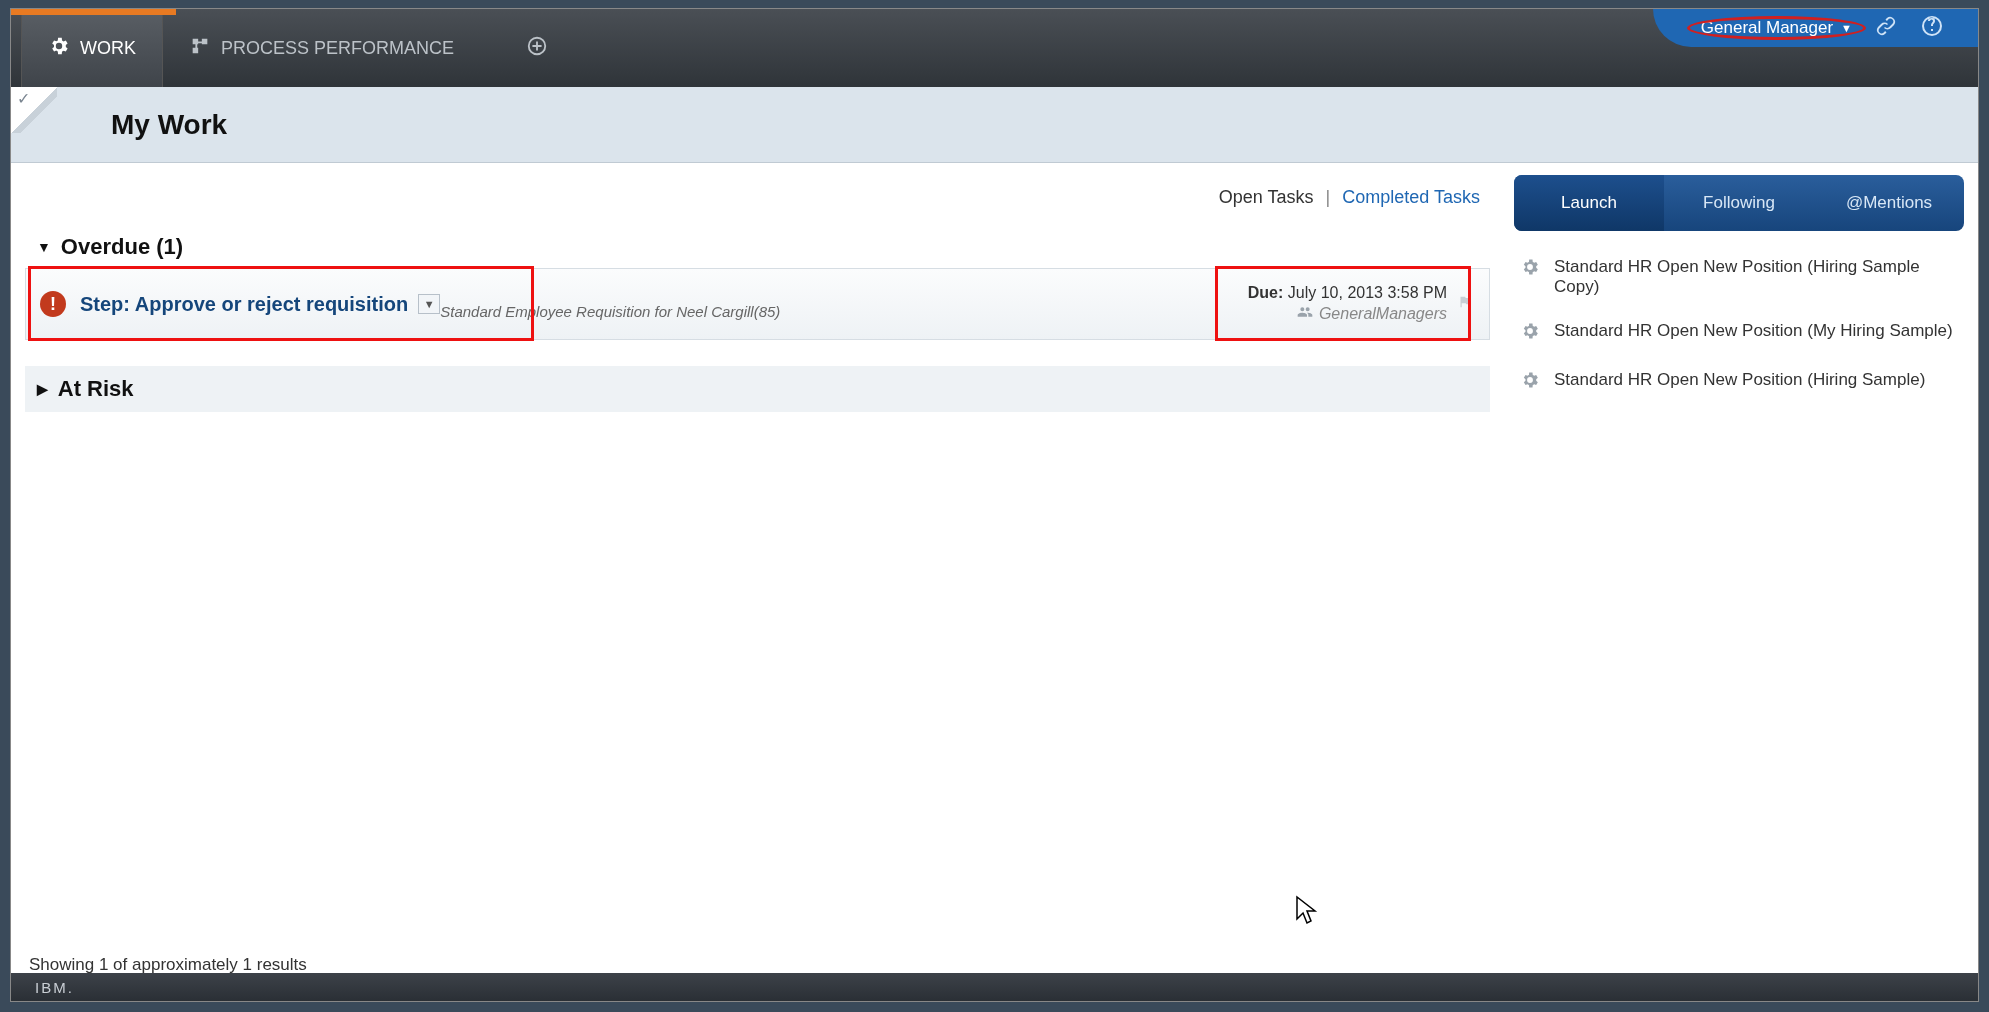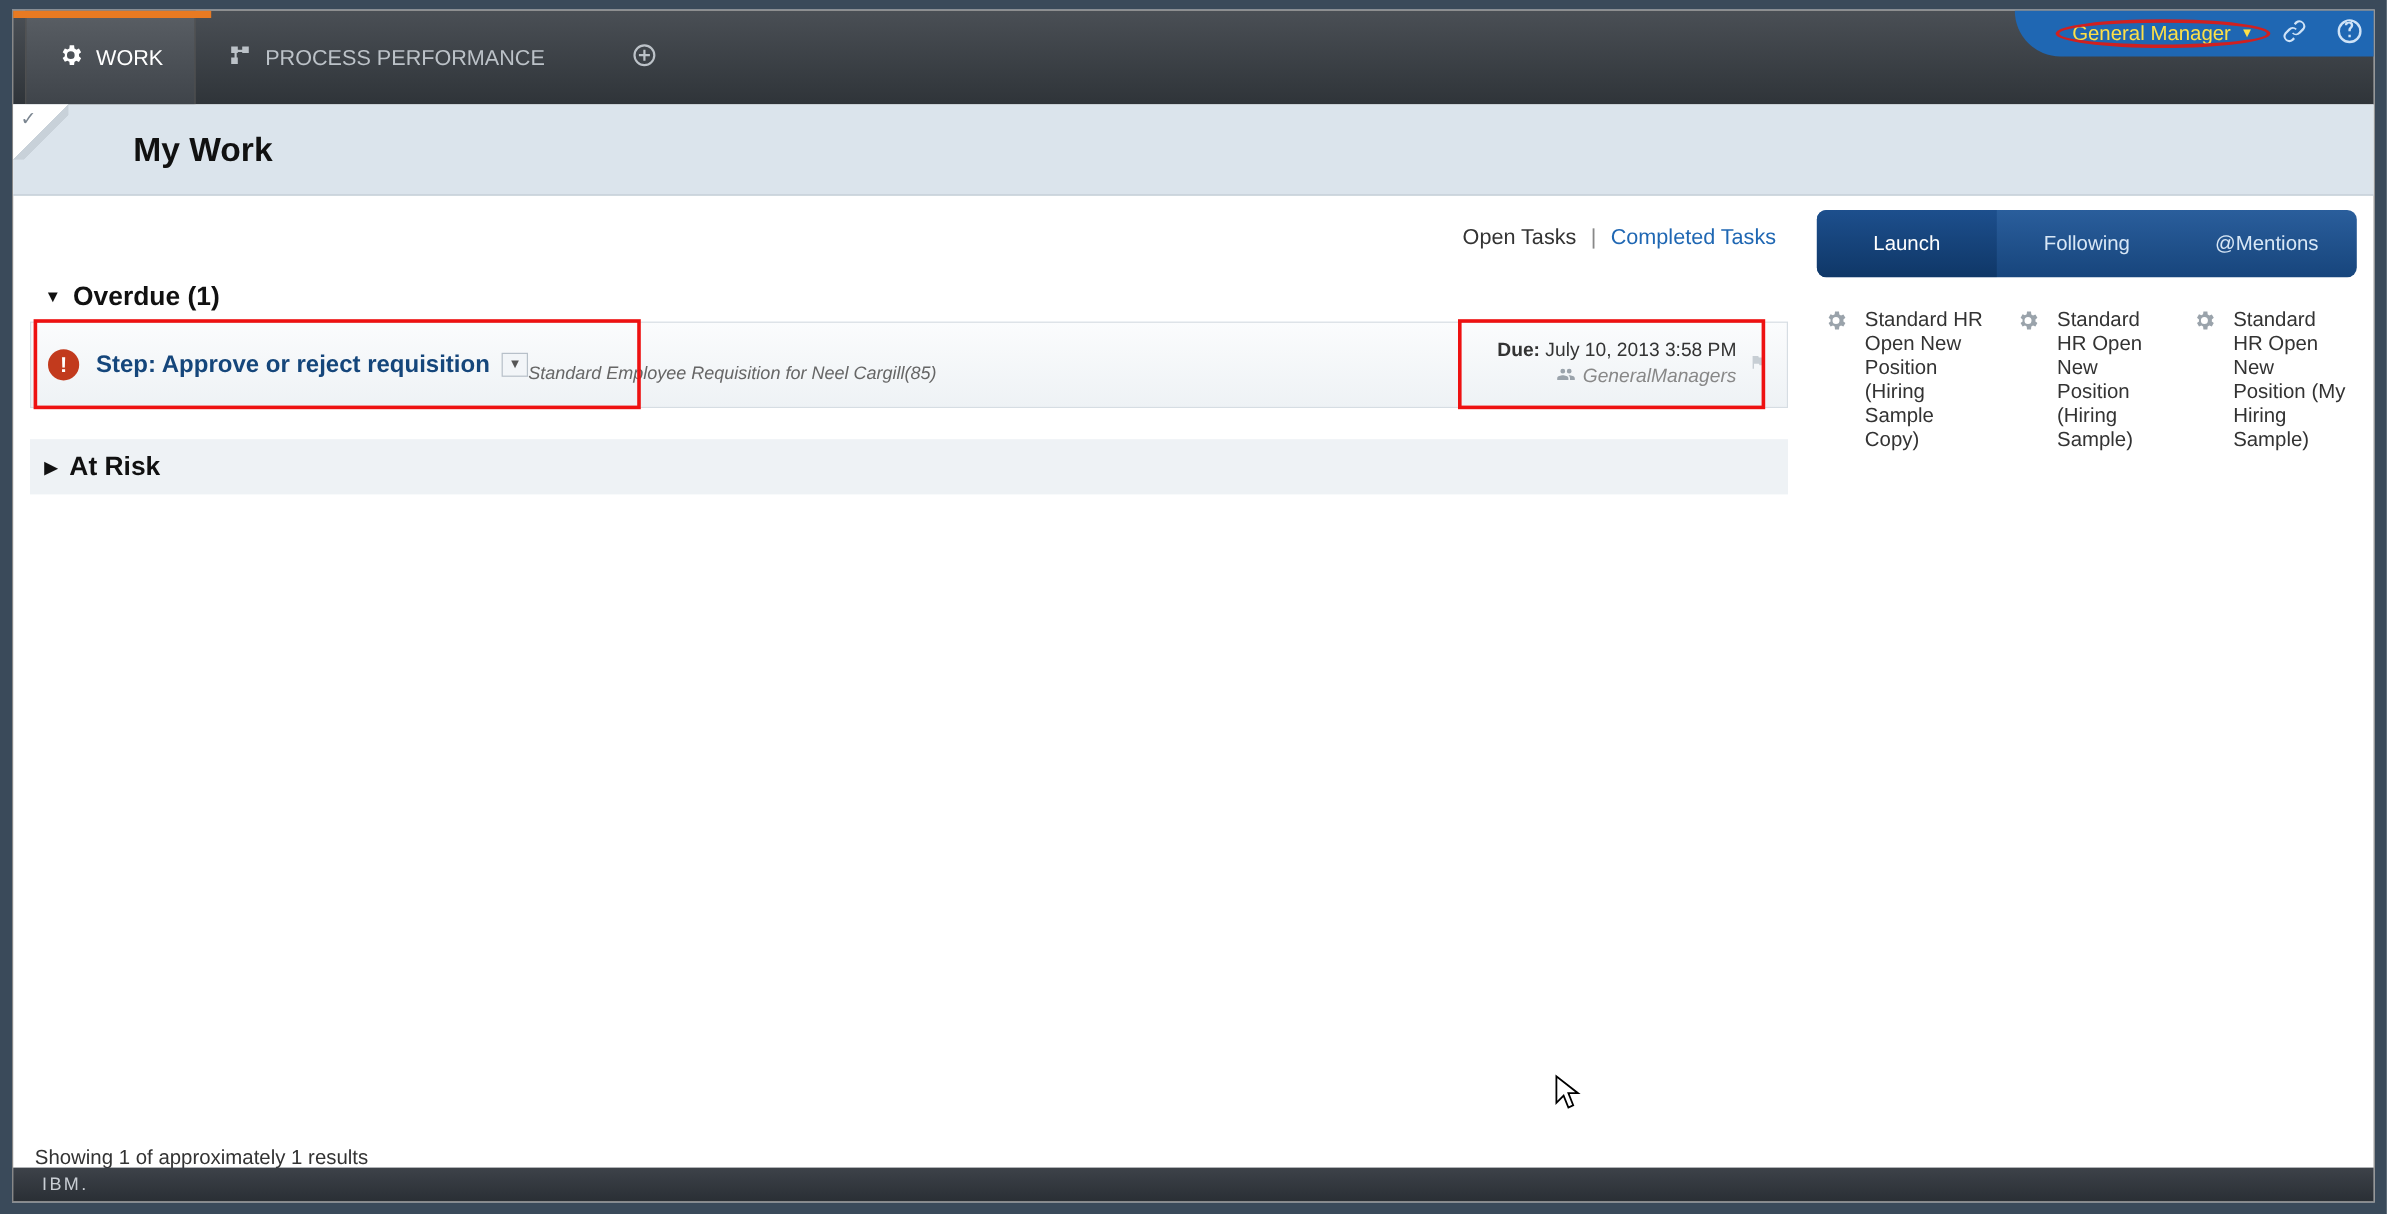--- a/index.html
+++ b/index.html
@@ -11,21 +11,21 @@
              background:linear-gradient(#4a4f55,#2f3439); display:flex; align-items:center;
              padding-left:10px; color:#bcc2c8; font-size:18px; }
   .nav-item { display:flex; align-items:center; gap:10px; padding:0 26px; height:78px; cursor:pointer; }
   .nav-item.active { background:linear-gradient(#5a5f65,#3f444a); color:#fff; border-right:1px solid #555; border-left:1px solid #555;text-align:center;}
   .nav-icon svg { width:22px; height:22px; fill:#bcc2c8; }
   .nav-item.active .nav-icon svg { fill:#fff; }
   .plus-circle { margin-left:20px; }
   
   .user-curve { position:absolute; top:0; right:0; height:38px; background:#1f67b3;
                 border-bottom-left-radius:38px; display:flex; align-items:center;
-                padding:0 8px 0 48px; gap:22px; color:#fde047; font-size:17px; z-index:30;}
+                padding:0 34px 0 48px; gap:22px; color:#ffffff; font-size:17px; z-index:30;}
   .user-name-wrap { display:flex; align-items:center; gap:8px; position:relative; }
   .red-ellipse { position:absolute; left:-14px; right:-14px; top:-2px; bottom:-2px;
                  border:3px solid #d02020; border-radius:50%; pointer-events:none;}
   .header-icon svg { width:24px; height:24px; fill:#cfe3f7; }
   
   .page-header { position:absolute; left:0; right:0; top:78px; height:76px; background:#dbe4ec;
                  display:flex; align-items:center; padding-left:100px; border-bottom:1px solid #c0cad3;}
   .dogear { position:absolute; left:0; top:78px; width:46px; height:46px; z-index:5;
             background:linear-gradient(135deg,#fff 0 50%, #c8d1d9 50% 60%, #dbe4ec 60%); }
   .dogear::after{content:"✓"; position:absolute; left:6px; top:2px; color:#7a8590; font-size:16px;}
@@ -77,21 +77,21 @@
   .task-right .group svg{width:16px;height:16px;fill:#9aa3ab;}
   .flag-icon { margin-left:10px; }
   .flag-icon svg{width:14px;height:18px;fill:#c7ced4;}
   
   .results-line { position:absolute; left:4px; bottom:6px; font-size:17px; color:#333;}
   
   .right-tabs { height:56px; background:linear-gradient(#2a5e9c,#17457c); border-radius:8px;
                 display:flex; align-items:stretch; overflow:hidden; color:#d8e7f6; font-size:17px;}
   .right-tab { flex:1; display:flex; align-items:center; justify-content:center; cursor:pointer;}
   .right-tab.active { background:linear-gradient(#1d4f8d,#0f3767); color:#fff;}
-  .launch-list { margin-top:26px; display:flex; flex-direction:row; gap:24px; padding:0 6px;}
+  .launch-list { margin-top:26px; display:flex; flex-direction:column; gap:24px; padding:0 6px;}
   .launch-item { display:flex; gap:14px; align-items:flex-start; font-size:17px; color:#333;}
   .gear-small svg{width:20px;height:20px;fill:#9aa3ab;}
   
   .ibm-bar { position:absolute; left:0; right:0; bottom:0; height:28px;
              background:linear-gradient(#3d4249,#2a2f35); color:#c9ced4; font-size:15px;
              display:flex; align-items:center; padding-left:24px; letter-spacing:2px;}
   
   .cursor { position:absolute; left:1295px; top:895px; z-index:60; }
   .cursor svg{width:24px;height:30px;fill:#000;}
 </style>
@@ -213,27 +213,27 @@
         <div class="launch-item">
           <span class="gear-small"><svg viewBox="0 0 24 24">
                 <path d="M19.4 13a7.5 7.5 0 0 0 0-2l2-1.6-2-3.4-2.4 1a7.4 7.4 0 0 0-1.7-1L15 3h-4l-.3 2.9a7.4 7.4 0 0 0-1.7 1l-2.4-1-2 3.4L6.6 11a7.5 7.5 0 0 0 0 2l-2 1.6 2 3.4 2.4-1c.5.4 1.1.7 1.7 1L11 21h4l.3-2.9c.6-.3 1.2-.6 1.7-1l2.4 1 2-3.4zM12 15.5A3.5 3.5 0 1 1 12 8.5a3.5 3.5 0 0 1 0 7z"></path>
               </svg></span>
           <span>Standard HR Open New Position (Hiring Sample Copy)</span>
         </div>
         <div class="launch-item">
           <span class="gear-small"><svg viewBox="0 0 24 24">
                 <path d="M19.4 13a7.5 7.5 0 0 0 0-2l2-1.6-2-3.4-2.4 1a7.4 7.4 0 0 0-1.7-1L15 3h-4l-.3 2.9a7.4 7.4 0 0 0-1.7 1l-2.4-1-2 3.4L6.6 11a7.5 7.5 0 0 0 0 2l-2 1.6 2 3.4 2.4-1c.5.4 1.1.7 1.7 1L11 21h4l.3-2.9c.6-.3 1.2-.6 1.7-1l2.4 1 2-3.4zM12 15.5A3.5 3.5 0 1 1 12 8.5a3.5 3.5 0 0 1 0 7z"></path>
               </svg></span>
-          <span>Standard HR Open New Position (Hiring Sample)</span>
+          <span>Standard HR Open New Position (My Hiring Sample)</span>
         </div>
         <div class="launch-item">
           <span class="gear-small"><svg viewBox="0 0 24 24">
                 <path d="M19.4 13a7.5 7.5 0 0 0 0-2l2-1.6-2-3.4-2.4 1a7.4 7.4 0 0 0-1.7-1L15 3h-4l-.3 2.9a7.4 7.4 0 0 0-1.7 1l-2.4-1-2 3.4L6.6 11a7.5 7.5 0 0 0 0 2l-2 1.6 2 3.4 2.4-1c.5.4 1.1.7 1.7 1L11 21h4l.3-2.9c.6-.3 1.2-.6 1.7-1l2.4 1 2-3.4zM12 15.5A3.5 3.5 0 1 1 12 8.5a3.5 3.5 0 0 1 0 7z"></path>
               </svg></span>
-          <span>Standard HR Open New Position (My Hiring Sample)</span>
+          <span>Standard HR Open New Position (Hiring Sample)</span>
         </div>
       </div>
     </div>
   </div>
 
   <div class="ibm-bar">
     <span>IBM.</span>
   </div>
 </div>
 

